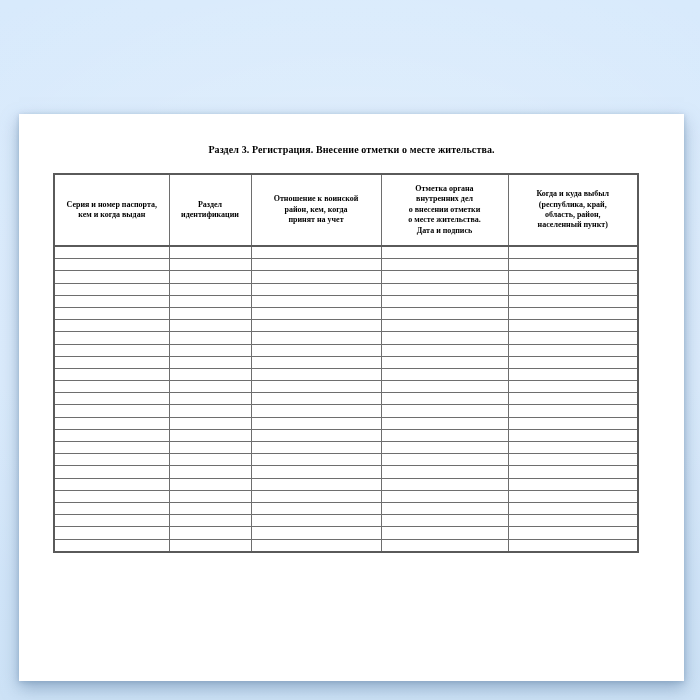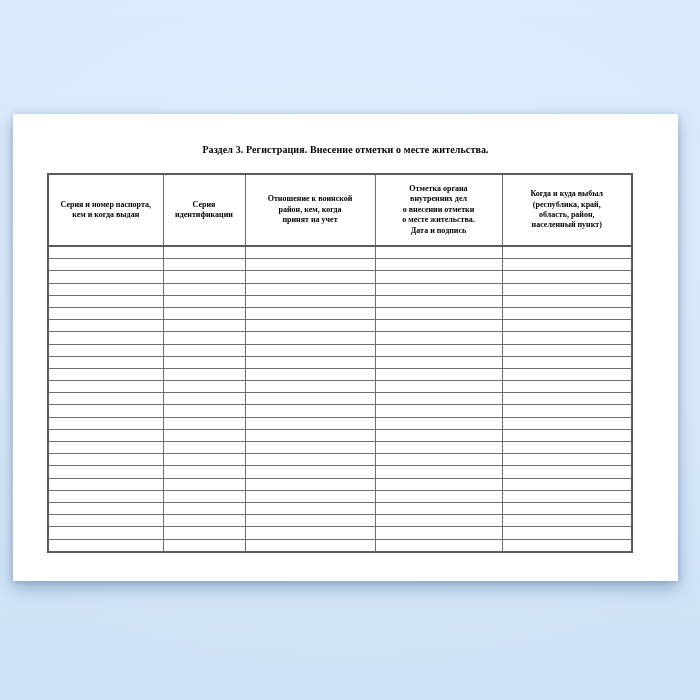--- a/index.html
+++ b/index.html
@@ -11,24 +11,24 @@
     height: 700px;
     overflow: hidden;
     position: relative;
     font-family: "Liberation Serif", "DejaVu Serif", serif;
     background:
       radial-gradient(120% 90% at 50% 42%, rgba(255,255,255,0.30), rgba(255,255,255,0) 62%),
       linear-gradient(to bottom, #d8eafc 0%, #d6e8fb 55%, #cde2f6 100%);
   }
   .document-page {
     position: absolute;
-    left: 13px;
+    left: 19px;
     top: 114px;
     width: 665px;
-    height: 467px;
+    height: 567px;
     background: #ffffff;
     box-shadow:
       0 7px 16px rgba(96, 130, 166, 0.55),
       0 1px 5px rgba(96, 130, 166, 0.35);
   }
   .page-title {
     position: absolute;
     left: 0;
     right: 0;
     top: 30px;
@@ -82,21 +82,21 @@
       <col style="width:115px">
       <col style="width:82px">
       <col style="width:130px">
       <col style="width:127px">
       <col style="width:130px">
     </colgroup>
     <thead>
       <tr>
         <th>Серия и номер паспорта,
 кем и когда выдан</th>
-        <th>Серия
+        <th>Раздел
 идентификации</th>
         <th>Отношение к воинской
 район, кем, когда
 принят на учет</th>
         <th>Отметка органа
 внутренних дел
 о внесении отметки
 о месте жительства.
 Дата и подпись</th>
         <th>Когда и куда выбыл

